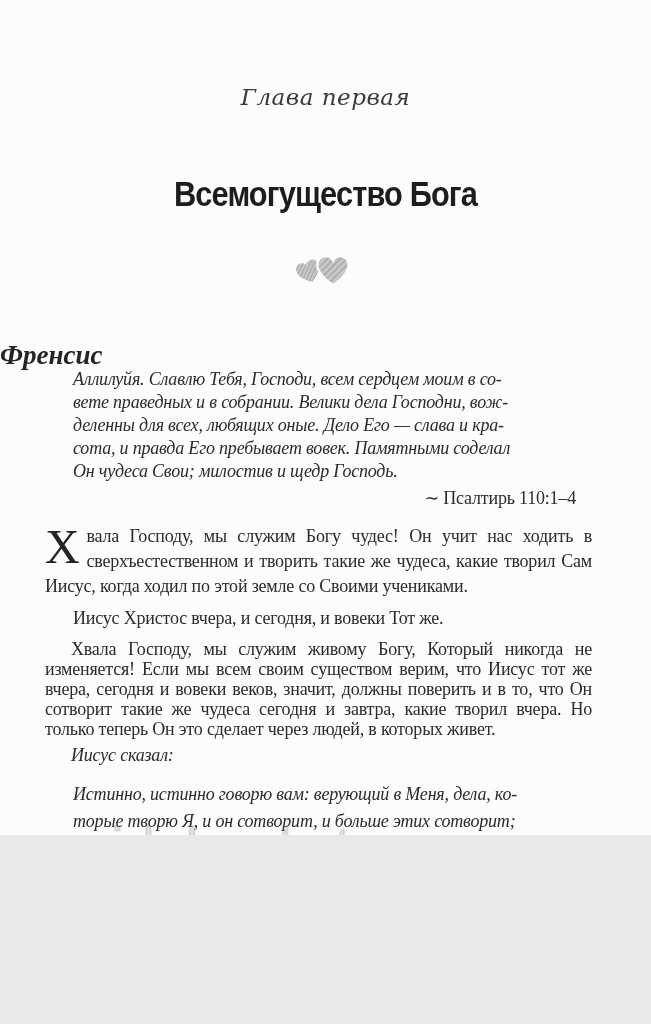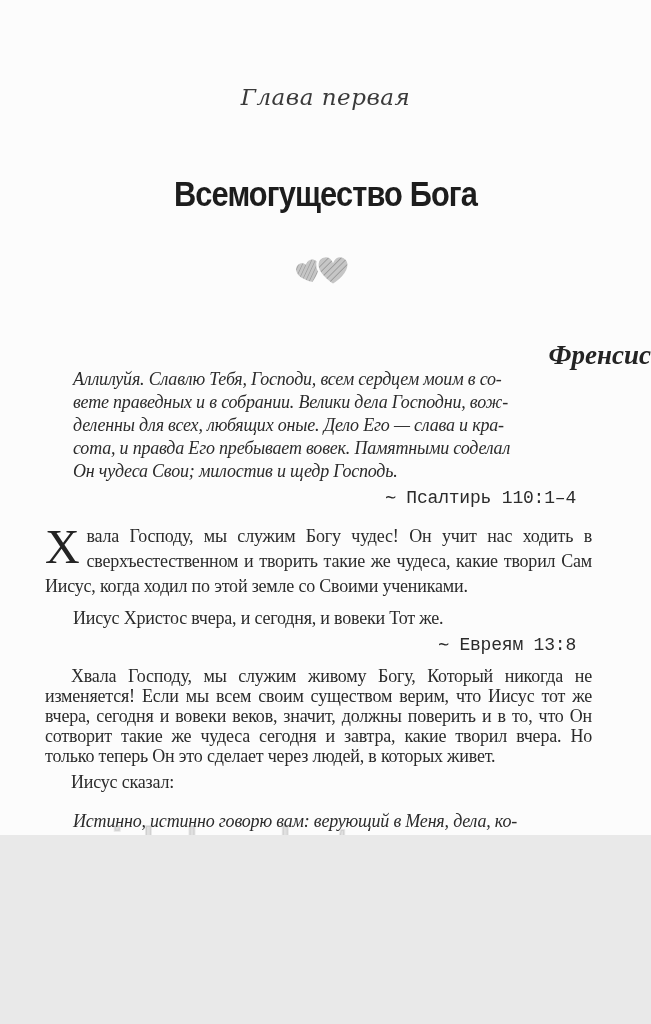--- a/index.html
+++ b/index.html
@@ -26,55 +26,54 @@
     font-weight:bold;font-size:35px;color:#1d1d1d;
     letter-spacing:-1px;
     transform:scaleX(0.88);transform-origin:center;
   }
   .ornament{
     position:absolute;top:248px;left:0;width:100%;
     display:flex;justify-content:center;
   }
   .section-heading{
     position:absolute;top:340px;left:0;width:100%;
-    text-align:right;
+    text-align:left;
     font-weight:bold;font-style:italic;font-size:27px;color:#242424;
   }
   .content{
     position:absolute;top:368px;left:45px;width:547px;
     font-size:18px;line-height:24px;
     text-align:justify;letter-spacing:-0.2px;
   }
   .epigraph{
     padding-left:28px;
     font-style:italic;
     white-space:pre-line;
     line-height:23px;
     text-align:left;
   }
   .attribution{
     text-align:right;padding-right:16px;
     font-style:normal;margin-top:3px;line-height:24px;
     white-space:normal;
-    font-family:Liberation Mono, monospace;
   }
   .para-dropcap{margin-top:14px;line-height:25px;}
   .dropcap{
     float:left;
     font-size:48px;line-height:41px;
     padding:2px 7px 0 0;
     color:#242424;
   }
   .quote-block{
     margin-top:7px;padding-left:28px;
     text-align:left;line-height:24px;
     white-space:pre-line;
   }
   .body-para{margin-top:9px;line-height:20px;text-indent:26px;}
-  .lead-in{margin-top:4px;line-height:24px;text-indent:26px;}
+  .lead-in{margin-top:4px;line-height:24px;text-indent:26px;font-style:italic;}
   .quote-final{
     margin-top:14px;padding-left:28px;
     font-style:italic;text-align:left;
     white-space:pre-line;line-height:27px;
   }
   .watermark{
     position:absolute;top:814px;left:2px;
     font-family:"Liberation Sans","DejaVu Sans",sans-serif;
     font-size:56px;font-weight:normal;
     color:rgba(128,128,128,0.22);
@@ -117,21 +116,20 @@
 деленны для всех, любящих оные. Дело Его — слава и кра-
 сота, и правда Его пребывает вовек. Памятными соделал
 Он чудеса Свои; милостив и щедр Господь.</div>
     <div class="attribution">∼ Псалтирь 110:1–4</div>
 
     <div class="para-dropcap">
       <span class="dropcap">Х</span><span>вала Господу, мы служим Богу чудес! Он учит нас ходить в сверхъестественном и творить такие же чудеса, какие творил Сам Иисус, когда ходил по этой земле со Своими учениками.</span>
     </div>
 
     <div class="quote-block">Иисус Христос вчера, и сегодня, и вовеки Тот же.</div>
-    <div class="attribution">∼ Евреям 13:8</div>
 
     <div class="body-para">Хвала Господу, мы служим живому Богу, Который никогда не изменяется! Если мы всем своим существом верим, что Иисус тот же вчера, сегодня и вовеки веков, значит, должны поверить и в то, что Он сотворит такие же чудеса сегодня и завтра, какие творил вчера. Но только теперь Он это сделает через людей, в которых живет.</div>
 
     <div class="lead-in">Иисус сказал:</div>
 
     <div class="quote-final">Истинно, истинно говорю вам: верующий в Меня, дела, ко-
 торые творю Я, и он сотворит, и больше этих сотворит;
 потому что Я к Отцу Моему иду. И если чего попросите у</div>
 
   </div>

